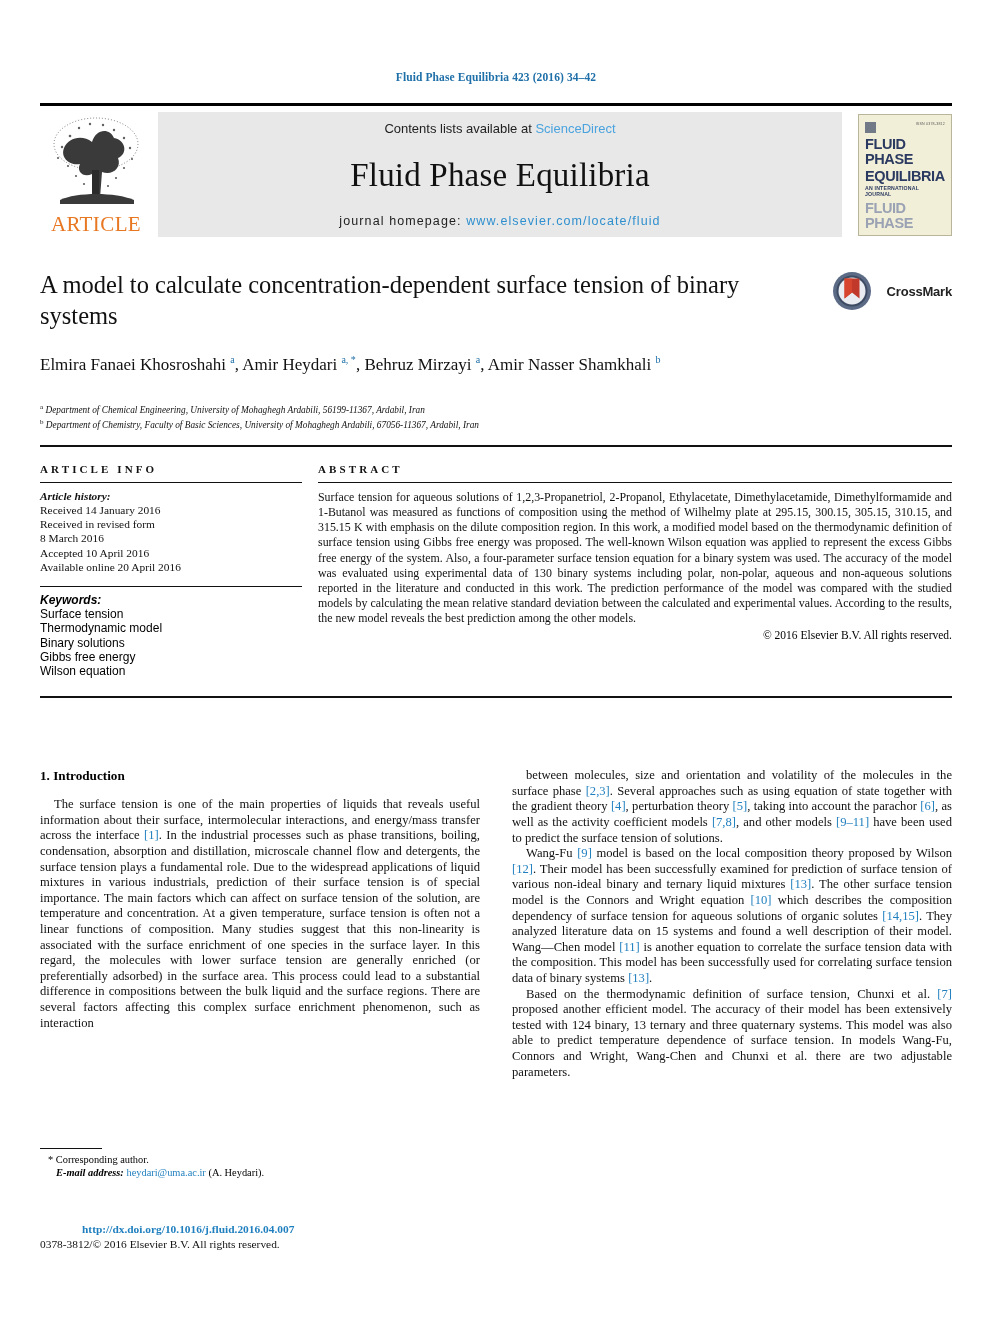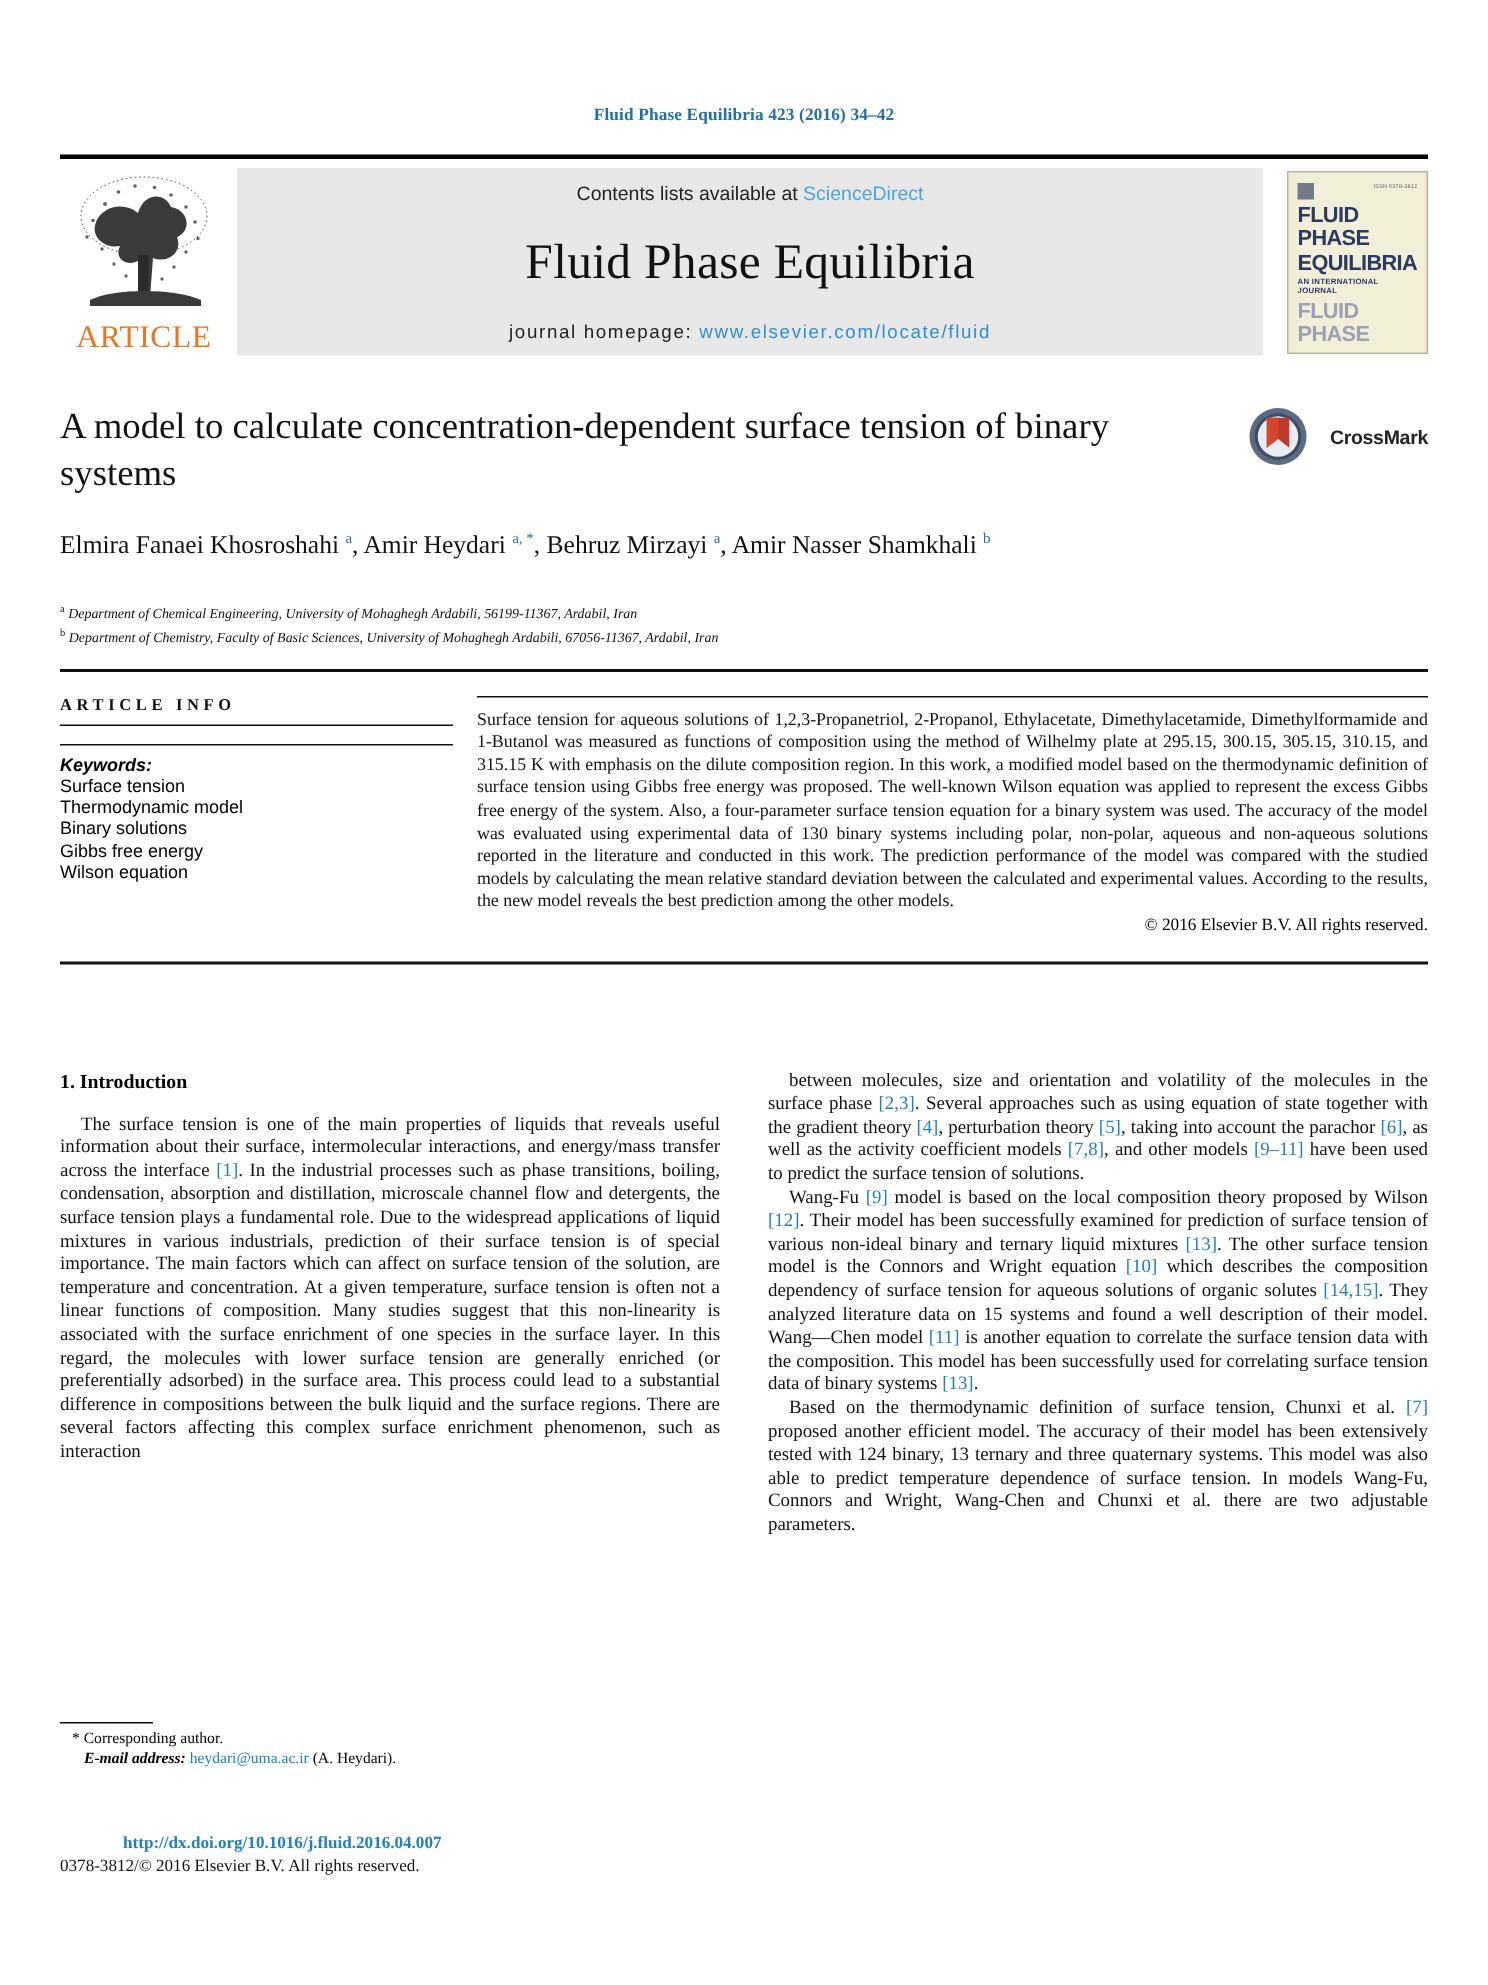--- a/index.html
+++ b/index.html
@@ -414,32 +414,41 @@
       <div><sup>b</sup> <span>Department of Chemistry, Faculty of Basic Sciences, University of Mohaghegh Ardabili, 67056-11367, Ardabil, Iran</span></div>
     </div>
 
     <div class="rule-thick"></div>
   </div>
 
   <div class="info-abstract">
     <div class="col-info">
       <div class="section-label">ARTICLE INFO</div>
       <div class="hr-box"></div>
+      <div class="hist-block">
+        <div class="hdr">Article history:</div>
+        <div>Received 14 January 2016</div>
+        <div>Received in revised form</div>
+        <div>8 March 2016</div>
+        <div>Accepted 10 April 2016</div>
+        <div>Available online 20 April 2016</div>
+      </div>
       <div class="kw-divider"></div>
       <div class="kw-block">
         <div class="hdr">Keywords:</div>
         <div>Surface tension</div>
         <div>Thermodynamic model</div>
         <div>Binary solutions</div>
         <div>Gibbs free energy</div>
         <div>Wilson equation</div>
       </div>
     </div>
 
     <div class="col-abs">
+      <div class="section-label">ABSTRACT</div>
       <div class="hr-box"></div>
       <div class="abstract-text">Surface tension for aqueous solutions of 1,2,3-Propanetriol, 2-Propanol, Ethylacetate, Dimethylacetamide, Dimethylformamide and 1-Butanol was measured as functions of composition using the method of Wilhelmy plate at 295.15, 300.15, 305.15, 310.15, and 315.15 K with emphasis on the dilute composition region. In this work, a modified model based on the thermodynamic definition of surface tension using Gibbs free energy was proposed. The well-known Wilson equation was applied to represent the excess Gibbs free energy of the system. Also, a four-parameter surface tension equation for a binary system was used. The accuracy of the model was evaluated using experimental data of 130 binary systems including polar, non-polar, aqueous and non-aqueous solutions reported in the literature and conducted in this work. The prediction performance of the model was compared with the studied models by calculating the mean relative standard deviation between the calculated and experimental values. According to the results, the new model reveals the best prediction among the other models.</div>
       <div class="copyright">© 2016 Elsevier B.V. All rights reserved.</div>
     </div>
   </div>
 
   <div class="rule-thick2"></div>
 
   <div class="body-cols">
     <div class="bcol">

